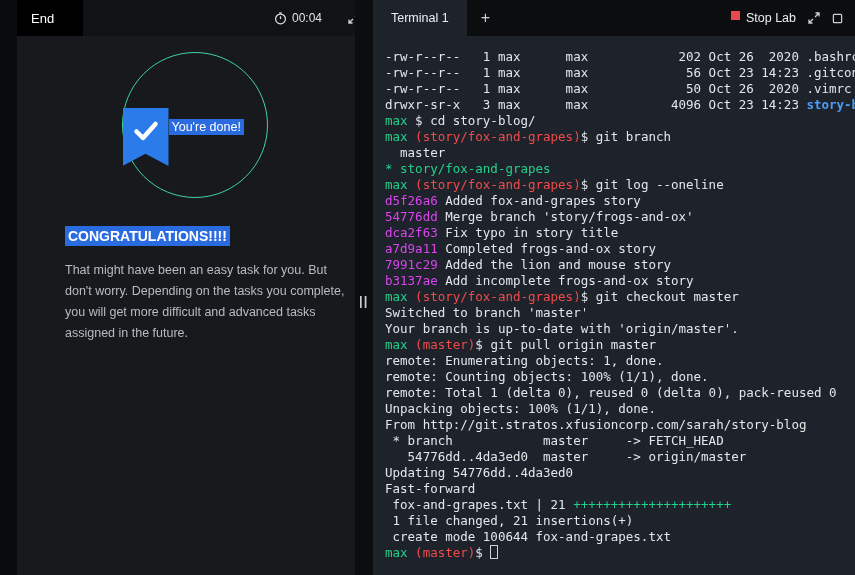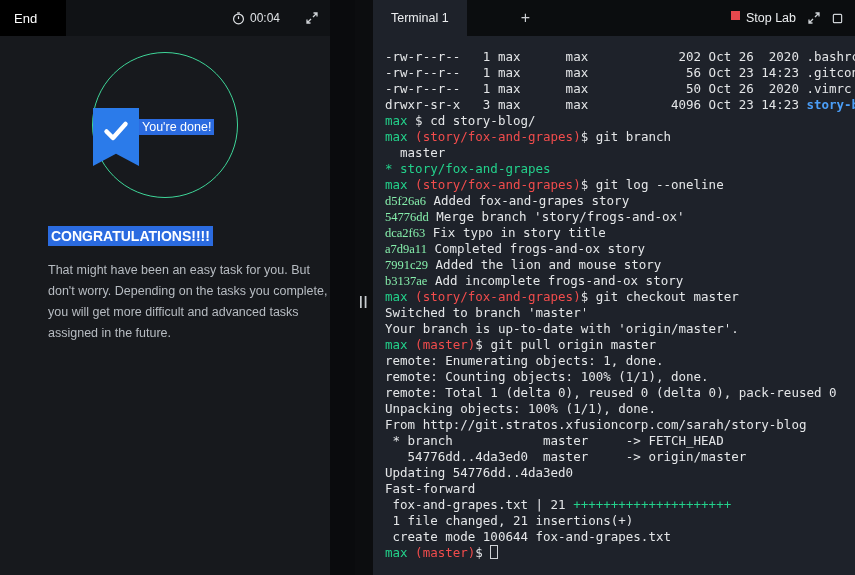--- a/index.html
+++ b/index.html
@@ -1,21 +1,21 @@
 <!DOCTYPE html>
 <html><head>
 <meta charset="utf-8">
 <style>
   *{margin:0;padding:0;box-sizing:border-box;}
   html,body{width:855px;height:575px;overflow:hidden;}
   body{background:#0a0b0d;font-family:"Liberation Sans",sans-serif;}
   .app{position:relative;width:855px;height:575px;}
 
   
-  .left{position:absolute;left:0;top:0;width:330px;height:575px;background:#17191d;}
+  .left{position:absolute;left:17px;top:0;width:355px;height:575px;background:#17191d;}
   .left-bar{height:36px;background:#101215;display:flex;align-items:center;}
   .end-btn{width:66px;height:36px;background:#000;color:#fff;font-size:13px;display:flex;align-items:center;padding-left:14px;cursor:pointer;}
   .left-bar-right{margin-left:auto;display:flex;align-items:center;gap:26px;padding-right:12px;color:#dfe2e5;font-size:12px;}
   .timer{display:flex;align-items:center;gap:5px;}
   .icon-btn{display:flex;align-items:center;cursor:pointer;}
 
   .circle{width:146px;height:146px;border:1.5px solid #3ed598;border-radius:50%;margin:16px auto 0;display:flex;flex-direction:row;align-items:center;}
   .bookmark{margin-top:24px;width:46px;height:58px;background:#2b7bea;clip-path:polygon(0 0,100% 0,100% 100%,50% 79%,0 100%);display:flex;justify-content:center;}
   .bookmark svg{margin-top:11px;}
   .done-label{margin-top:4px;font-size:12.5px;}
@@ -25,32 +25,32 @@
   .congrats .hl{padding:2px 3px;}
   .para{margin:16px 28px 0 48px;width:280px;font-size:12.5px;line-height:21px;color:#b7bcc2;}
   .para + .para{text-align:center;}
 
   
   .divider{position:absolute;left:355px;top:0;width:18px;height:575px;background:#0c0d0f;}
   .divider-handle{position:absolute;top:293px;left:4px;color:#c9ccd0;font-size:13px;font-weight:bold;letter-spacing:1px;cursor:col-resize;}
 
   
   .term{position:absolute;left:373px;top:0;width:482px;height:575px;background:#1e222a;}
-  .term-bar{height:36px;background:#0b0d0f;display:flex;align-items:center;gap:40px;}
+  .term-bar{height:36px;background:#0b0d0f;display:flex;align-items:center;}
   .term-tab{height:36px;padding:0 18px;background:#1e222a;color:#eceef0;font-size:12.5px;display:flex;align-items:center;cursor:pointer;}
   .new-tab{margin-left:14px;color:#cdd0d4;font-size:16px;cursor:pointer;}
   .term-bar-right{margin-left:auto;display:flex;align-items:center;gap:12px;padding-right:12px;}
   .stop-lab{display:flex;gap:6px;color:#eceef0;font-size:12.5px;cursor:pointer;}
   .stop-sq{width:9px;height:9px;background:#e5484d;}
 
   .term-body{height:539px;padding:13px 0 0 12px;font-family:"DejaVu Sans Mono",monospace;font-size:12.5px;line-height:16px;color:#e4e6e8;white-space:pre;overflow:hidden;cursor:text;}
   .tline{height:16px;}
   .green{color:#23d18b;}
   .red{color:#f14c4c;}
-  .hash{color:#86efac;font-family:Liberation Serif, serif;}
+  .hash{color:#d946ef;}
   .dir{color:#4b9ef7;font-weight:bold;}
   .cursor{display:inline-block;width:8px;height:14px;border:1px solid #cfd3d7;vertical-align:-2px;}
 </style>
 </head>
 <body>
 
 <div class="app">
 
   <div class="left">
     <div class="left-bar">

